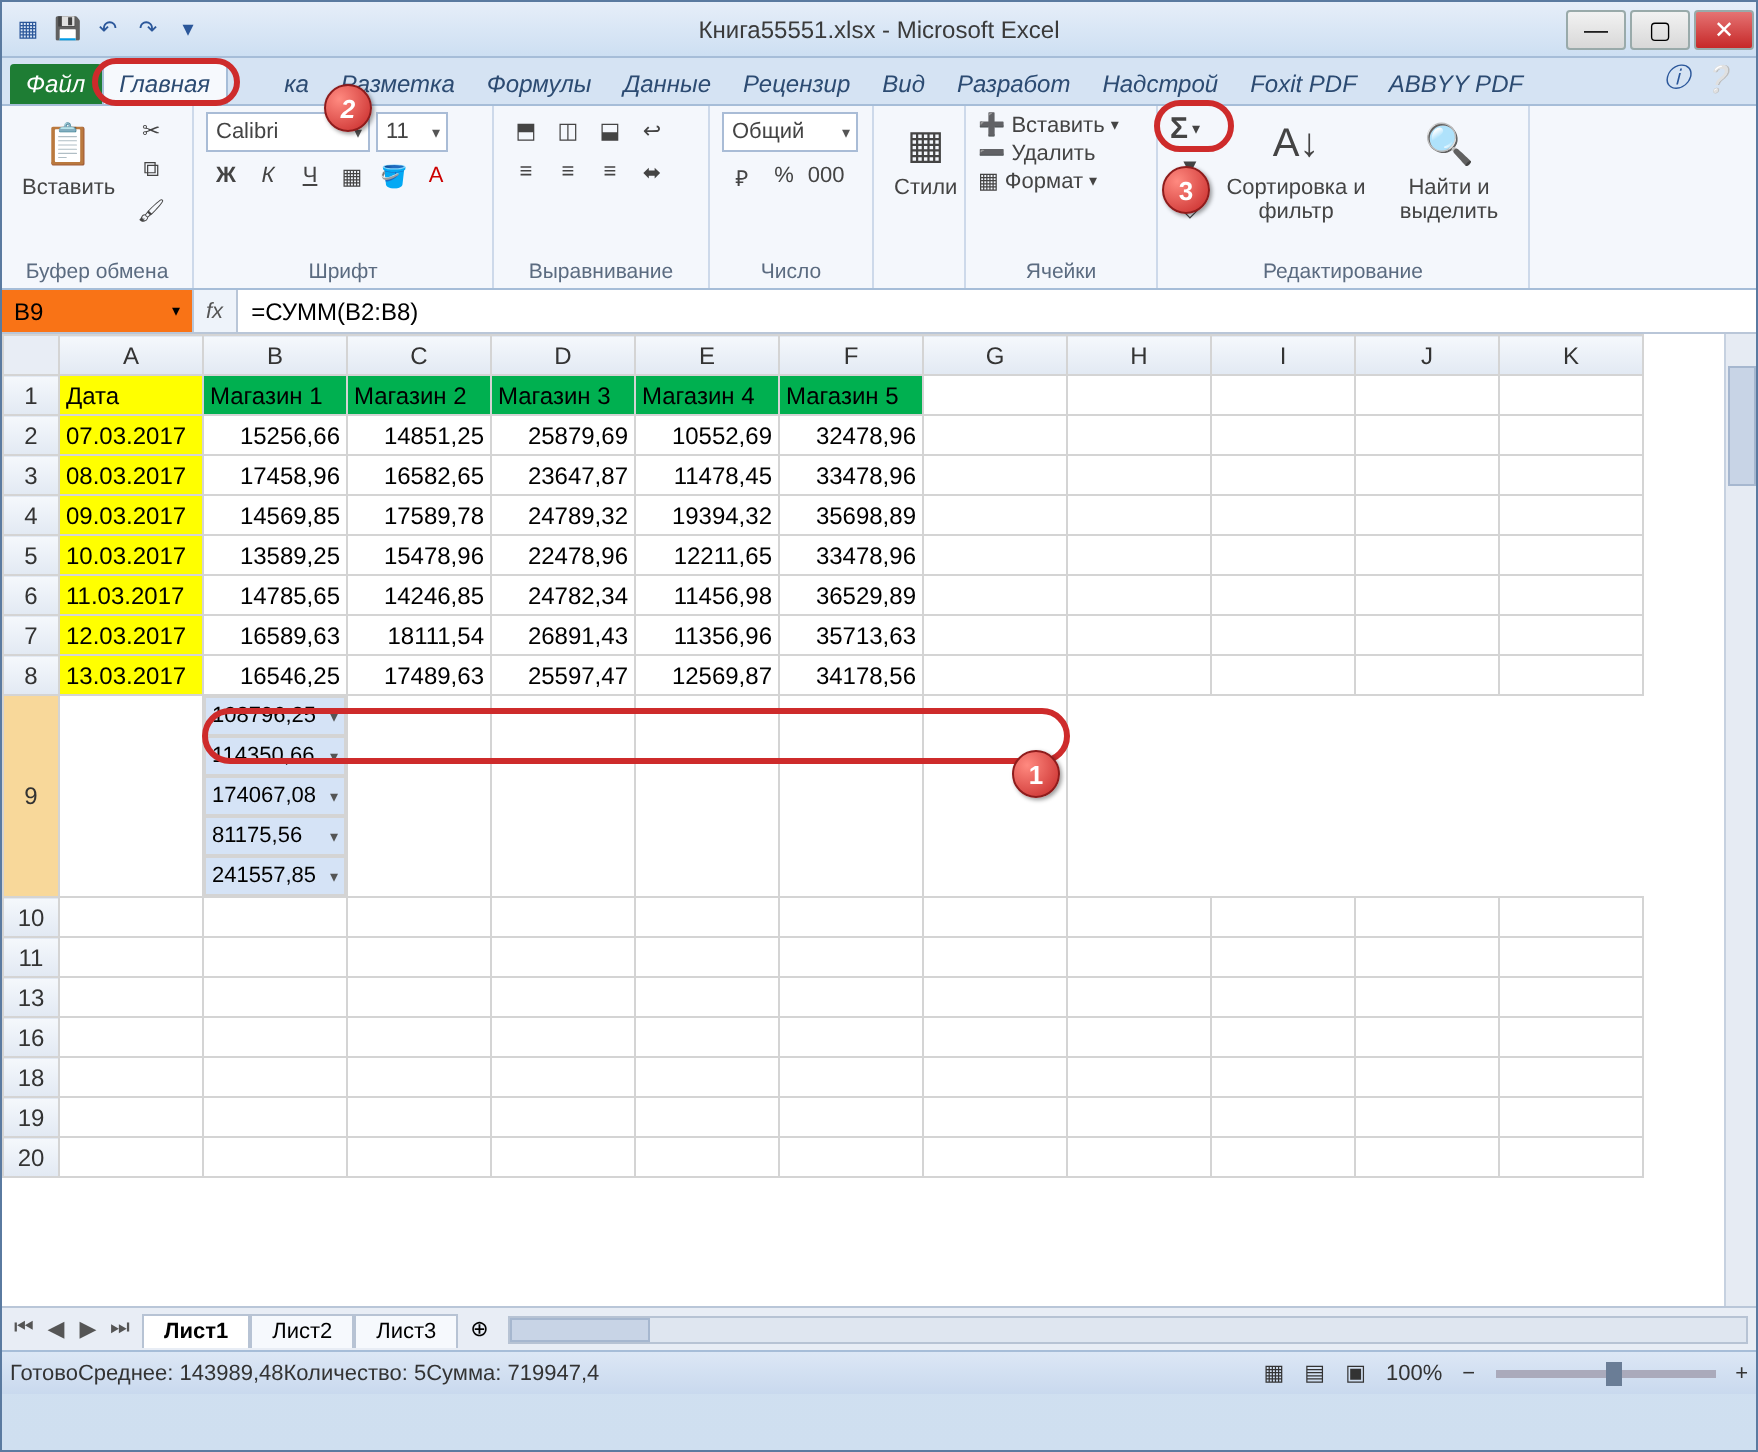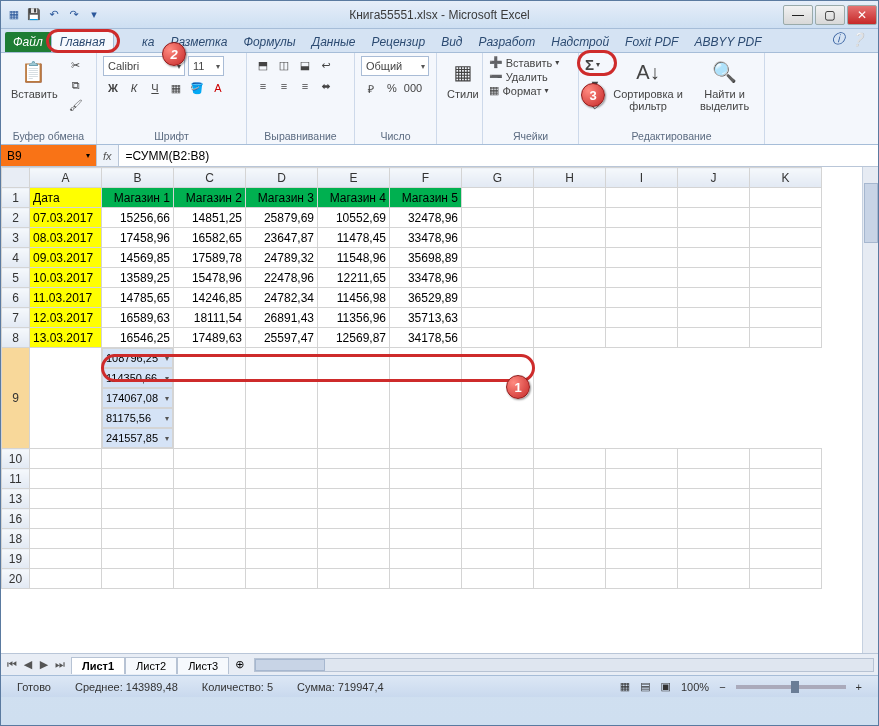--- a/index.html
+++ b/index.html
@@ -46,35 +46,35 @@
 
 
 .grid-wrap { position:relative; background:#fff; height:486px; overflow:hidden; }
 table.grid { border-collapse:collapse; table-layout:fixed; font-size:12px; }
 .grid th, .grid td { border:1px solid #d4d4d4; height:20px; padding:0 3px; overflow:hidden; white-space:nowrap; }
 .grid th { background:linear-gradient(#f5f8fc,#e2e9f3); font-weight:normal; color:#333; text-align:center; }
 .grid th.corner { width:28px; background:#e8edf5; }
 .grid th.rowhdr { width:28px; text-align:center; background:linear-gradient(#f5f8fc,#e2e9f3); }
 .grid td { text-align:right; }
 .grid td.date-col { background:#ffff00; text-align:left; }
-.grid th.green, .grid td.green { background:#00b050; color:#000; text-align:right; }
+.grid th.green, .grid td.green { background:#00b050; color:#000; text-align:left; }
 .grid tr.sel-row td.sel { background:#d5e3f6; }
 .sel-outline { position:absolute; border:3px solid #ce2b2b; border-radius:14px; pointer-events:none; }
 .colw { width:72px; }
 
 
 .sheet-tabs { height:22px; background:#e8edf5; border-top:1px solid #b9c6d8; display:flex; align-items:center; font-size:11px; }
 .sheet-nav { display:flex; gap:2px; padding:0 4px; color:#555; }
 .sheet-nav span { width:14px; text-align:center; cursor:pointer; }
 .sheet-tab { padding:2px 10px; border:1px solid #b7c3d4; border-bottom:none; background:#f6f9fd; margin-top:2px; cursor:pointer; }
 .sheet-tab.active { background:#fff; font-weight:bold; }
 .scroll-h { flex:1; margin:0 4px; height:14px; background:#dfe6f0; border:1px solid #b7c3d4; position:relative; }
 .scroll-h .thumb { position:absolute; left:0; top:0; height:100%; width:70px; background:#c8d4e6; border:1px solid #a6b7cf; }
 
-.status { height:22px; background:linear-gradient(#dce7f5,#c9d9ee); border-top:1px solid #a6bdd8; display:flex; align-items:center; font-size:11px; color:#333; padding:0 16px; gap:24px; }
+.status { height:22px; background:linear-gradient(#dce7f5,#c9d9ee); border-top:1px solid #a6bdd8; display:flex; align-items:center; font-size:11px; color:#333; padding:0 4px; }
 .status .right { margin-left:auto; display:flex; align-items:center; gap:10px; }
 .zoom-slider { width:110px; height:4px; background:#aab; position:relative; }
 .zoom-slider .knob { position:absolute; left:50%; top:-4px; width:8px; height:12px; background:#6a7d96; }
 
 
 .vscroll { position:absolute; right:0; top:0; width:16px; height:100%; background:#e6ebf3; border-left:1px solid #c6d1e0; }
 .vscroll .thumb { position:absolute; top:16px; left:1px; width:14px; height:60px; background:#c8d4e6; border:1px solid #a6b7cf; }
 </style>
 </head>
 <body>
@@ -314,21 +314,21 @@
             <td></td>
             <td></td>
             <td></td>
           </tr>
           <tr>
             <th class="rowhdr">4</th>
             <td class="date-col">09.03.2017</td>
             <td>14569,85</td>
             <td>17589,78</td>
             <td>24789,32</td>
-            <td>11548,96</td>
+            <td>19394,32</td>
             <td>35698,89</td>
             <td></td>
             <td></td>
             <td></td>
             <td></td>
             <td></td>
           </tr>
           <tr>
             <th class="rowhdr">5</th>
             <td class="date-col">10.03.2017</td>

